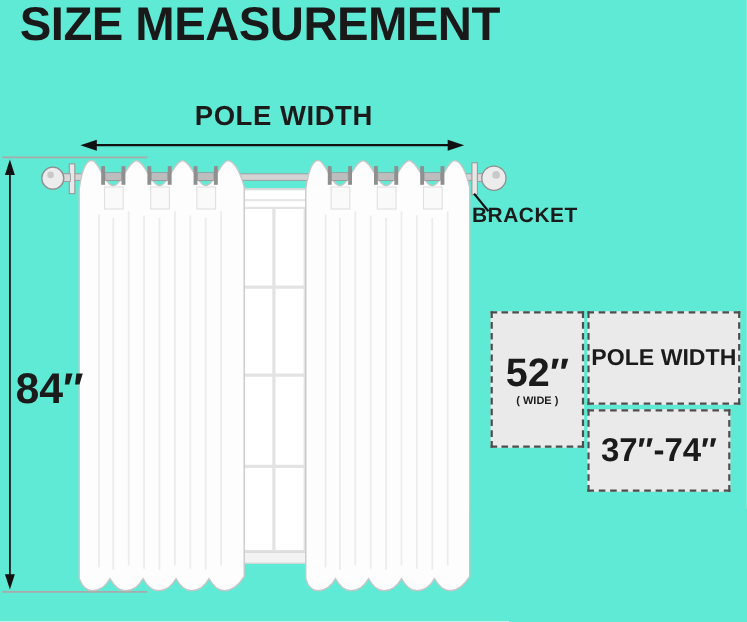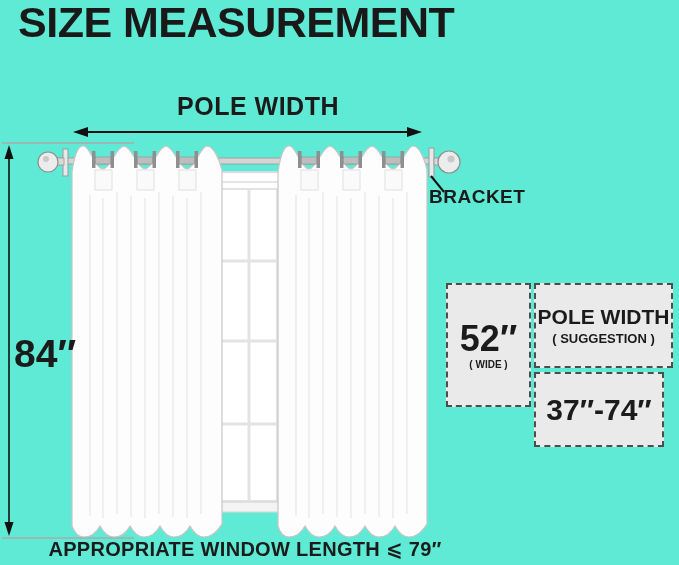--- a/index.html
+++ b/index.html
@@ -167,29 +167,27 @@
   </svg>
 
   <div class="abs page-title">SIZE MEASUREMENT</div>
 
   <div class="abs pole-width-label">POLE WIDTH</div>
 
   <div class="abs bracket-label">BRACKET</div>
 
   <div class="abs height-label">84″</div>
 
-  <div class="abs bottom-label">APPROPRIATE WINDOW LENGTH ⩽ 79″</div>
 
   <div class="abs spec-box spec-box-width">
     <div class="spec-big">52″</div>
     <div class="spec-note">( WIDE )</div>
   </div>
 
   <div class="abs spec-box spec-box-pole">
     <div class="spec-title">POLE WIDTH</div>
-    <div class="spec-sub">( SUGGESTION )</div>
   </div>
 
   <div class="abs spec-box spec-box-range">
     <div class="spec-range">37″-74″</div>
   </div>
 
 </div>
 
 </body></html>

